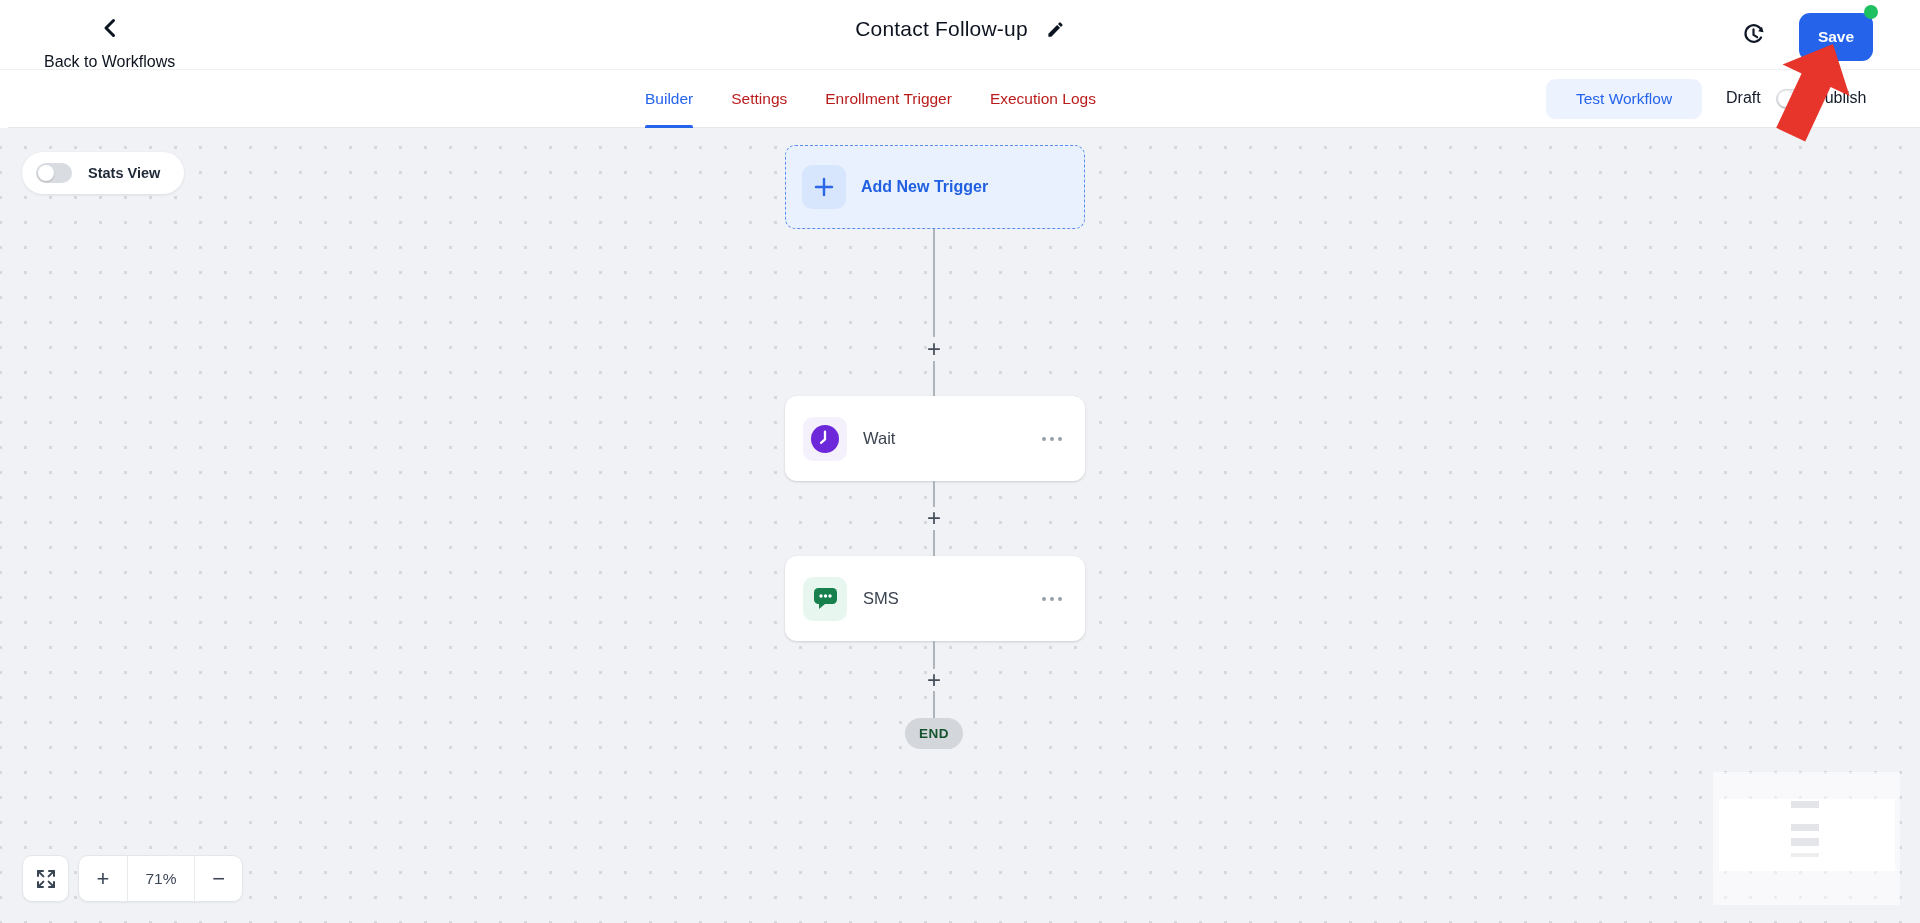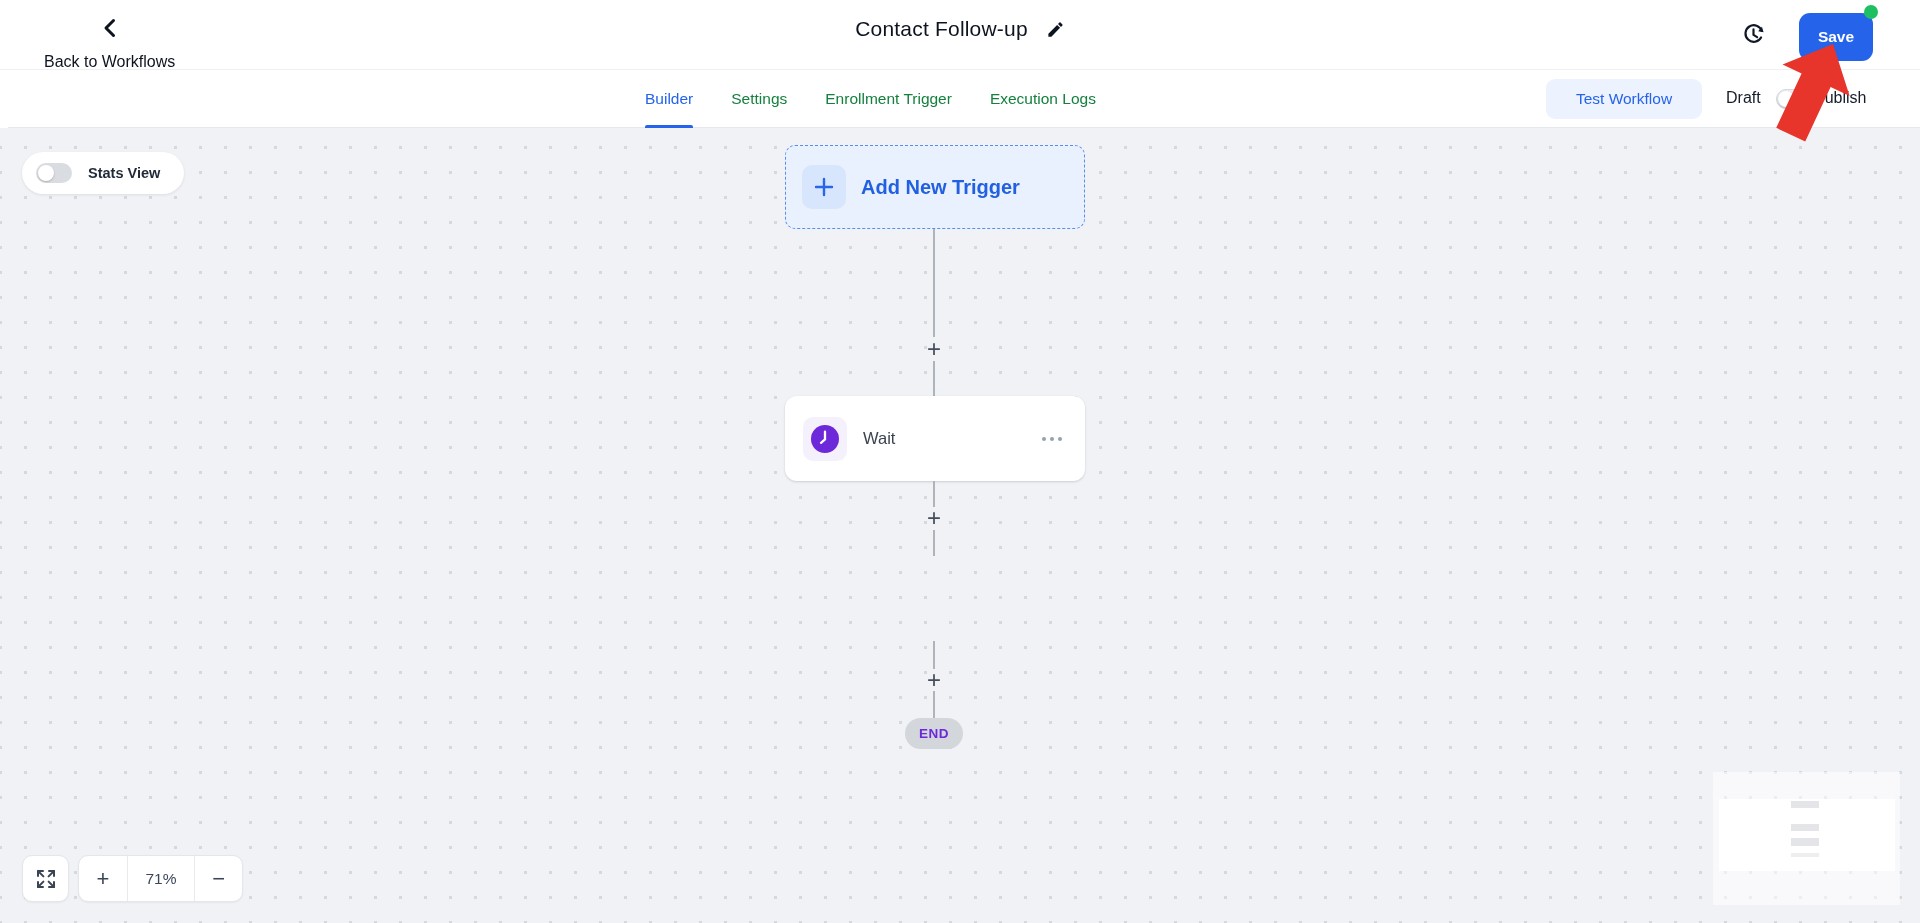--- a/index.html
+++ b/index.html
@@ -24,21 +24,21 @@
               border:none; border-radius:11px; cursor:pointer;
               font-family:"Liberation Sans", sans-serif; }
   .save-dot { position:absolute; right:42px; top:5px; width:14px; height:14px;
               border-radius:50%; background:#1fc061; z-index:6; }
 
   
   .tabbar { position:absolute; top:70px; left:0; width:1920px; height:58px;
             background:#fff; border-bottom:1px solid #e6e8eb; z-index:4;margin-left:8px; }
   .tabs { position:absolute; left:637px; top:0; height:58px; display:flex; gap:38px; }
   .tab { position:relative; height:58px; display:flex; align-items:center;
-         font-size:15.5px; color:#15803d; cursor:pointer; background:none; border:none;
+         font-size:15.5px; color:#b91c1c; cursor:pointer; background:none; border:none;
          font-family:"Liberation Sans", sans-serif; }
   .tab.active { color:#2563eb; font-weight:500; }
   .tab.active::after { content:""; position:absolute; left:0; right:0; bottom:0;
                        height:3px; background:#2563eb; border-radius:2px 2px 0 0; }
   .test-btn { position:absolute; left:1538px; top:9px; width:156px; height:40px;
               background:#edf3fe; color:#2563eb; font-size:15.5px; font-weight:500;
               border:none; border-radius:9px; cursor:pointer;
               font-family:"Liberation Sans", sans-serif; }
   .draft-label { position:absolute; left:1718px; top:19px; font-size:16px;
                  font-weight:500; color:#141c2a; }
@@ -67,42 +67,42 @@
                   border-radius:50%; background:#fff;
                   box-shadow:0 1px 2px rgba(0,0,0,.2); }
   .stats-pill span { font-size:14.5px; font-weight:600; color:#1f2937; }
 
   .trigger-node { position:absolute; left:785px; top:17px; width:300px; height:84px;
                   background:#e9f1fe; border:1.5px dashed #5b8def; border-radius:10px;
                   display:flex; align-items:center; padding:0 16px; gap:15px;
                   cursor:pointer; }
   .trigger-tile { width:44px; height:44px; border-radius:10px; background:#d7e6fc;
                   display:flex; align-items:center; justify-content:center; flex:none; }
-  .trigger-node .lbl { font-size:20px; font-weight:600; color:#2160e0; }
+  .trigger-node .lbl { font-size:16px; font-weight:600; color:#2160e0; }
 
   .node { position:absolute; left:785px; width:300px; height:85px; background:#fff;
           border-radius:12px; display:flex; align-items:center; padding:0 18px;
           gap:16px; cursor:pointer;
           box-shadow:0 1px 3px rgba(16,24,40,.10), 0 1px 2px rgba(16,24,40,.06); }
   .node .tile { width:44px; height:44px; border-radius:10px; flex:none;
                 display:flex; align-items:center; justify-content:center; }
   .tile-wait { background:#f4f1fd; }
   .tile-sms  { background:#e7f7ef; }
   .node .lbl { font-size:16.5px; color:#3a4350; }
   .node-menu { margin-left:auto; background:none; border:none; cursor:pointer;
                display:flex; padding:4px; }
 
   .conn { position:absolute; left:933px; width:2px; background:#aeb4bc; }
   .add-step { position:absolute; left:934px; transform:translateX(-50%);
               font-size:24px; line-height:1; font-weight:300; color:#454d5a;
               cursor:pointer; background:none; border:none;
               font-family:"Liberation Sans", sans-serif; }
   .end-pill { position:absolute; left:905px; top:590px; width:58px; height:31px;
               background:#d3d6db; border-radius:16px; display:flex; align-items:center;
-              justify-content:center; font-size:13.5px; font-weight:600; color:#6d28d9;
+              justify-content:center; font-size:13.5px; font-weight:600; color:#14532d;
               letter-spacing:.5px; }
 
   
   .fit-btn { position:absolute; left:22px; top:727px; width:47px; height:47px;
              background:#fff; border:1px solid #e3e6ea; border-radius:10px;
              display:flex; align-items:center; justify-content:center; cursor:pointer;
              box-shadow:0 1px 2px rgba(16,24,40,.05); }
   .zoom-group { position:absolute; left:78px; top:727px; width:165px; height:47px;
                 background:#fff; border:1px solid #e3e6ea; border-radius:10px;
                 display:flex; box-shadow:0 1px 2px rgba(16,24,40,.05); }
@@ -224,20 +224,43 @@
               <circle cx="19" cy="3" r="2" fill="#97a0ac"></circle>
             </svg>
         </span>
       </button>
     </div>
 
     <div class="conn" style="top:353px; height:26px;"></div>
     <div class="conn" style="top:402px; height:26px;"></div>
     <button class="add-step" style="top:378px;">+</button>
 
+    <div class="node" style="top:428px;">
+      <span class="tile tile-sms">
+        <span style="display:flex;">
+          <svg width="25" height="23" viewBox="0 0 25 23">
+            <rect x="1" y="1" width="23" height="16" rx="4.5" fill="#17804d"></rect>
+            <path d="M6 16 v6 l6-5 Z" fill="#17804d"></path>
+            <circle cx="8" cy="9" r="1.7" fill="#fff"></circle>
+              <circle cx="12.5" cy="9" r="1.7" fill="#fff"></circle>
+              <circle cx="17" cy="9" r="1.7" fill="#fff"></circle>
+          </svg>
+        </span>
+      </span>
+      <span class="lbl">SMS</span>
+      <button class="node-menu">
+        <span style="display:flex;">
+          <svg width="22" height="6" viewBox="0 0 22 6">
+              <circle cx="3" cy="3" r="2" fill="#97a0ac"></circle>
+              <circle cx="11" cy="3" r="2" fill="#97a0ac"></circle>
+              <circle cx="19" cy="3" r="2" fill="#97a0ac"></circle>
+            </svg>
+        </span>
+      </button>
+    </div>
 
     <div class="conn" style="top:513px; height:28px;"></div>
     <div class="conn" style="top:563px; height:27px;"></div>
     <button class="add-step" style="top:540px;">+</button>
 
     <div class="end-pill">END</div>
 
     <button class="fit-btn">
       <span style="display:flex;">
         <svg width="22" height="22" viewBox="0 0 22 22" fill="none" stroke="#3a4554" stroke-width="2" stroke-linecap="round" stroke-linejoin="round">

